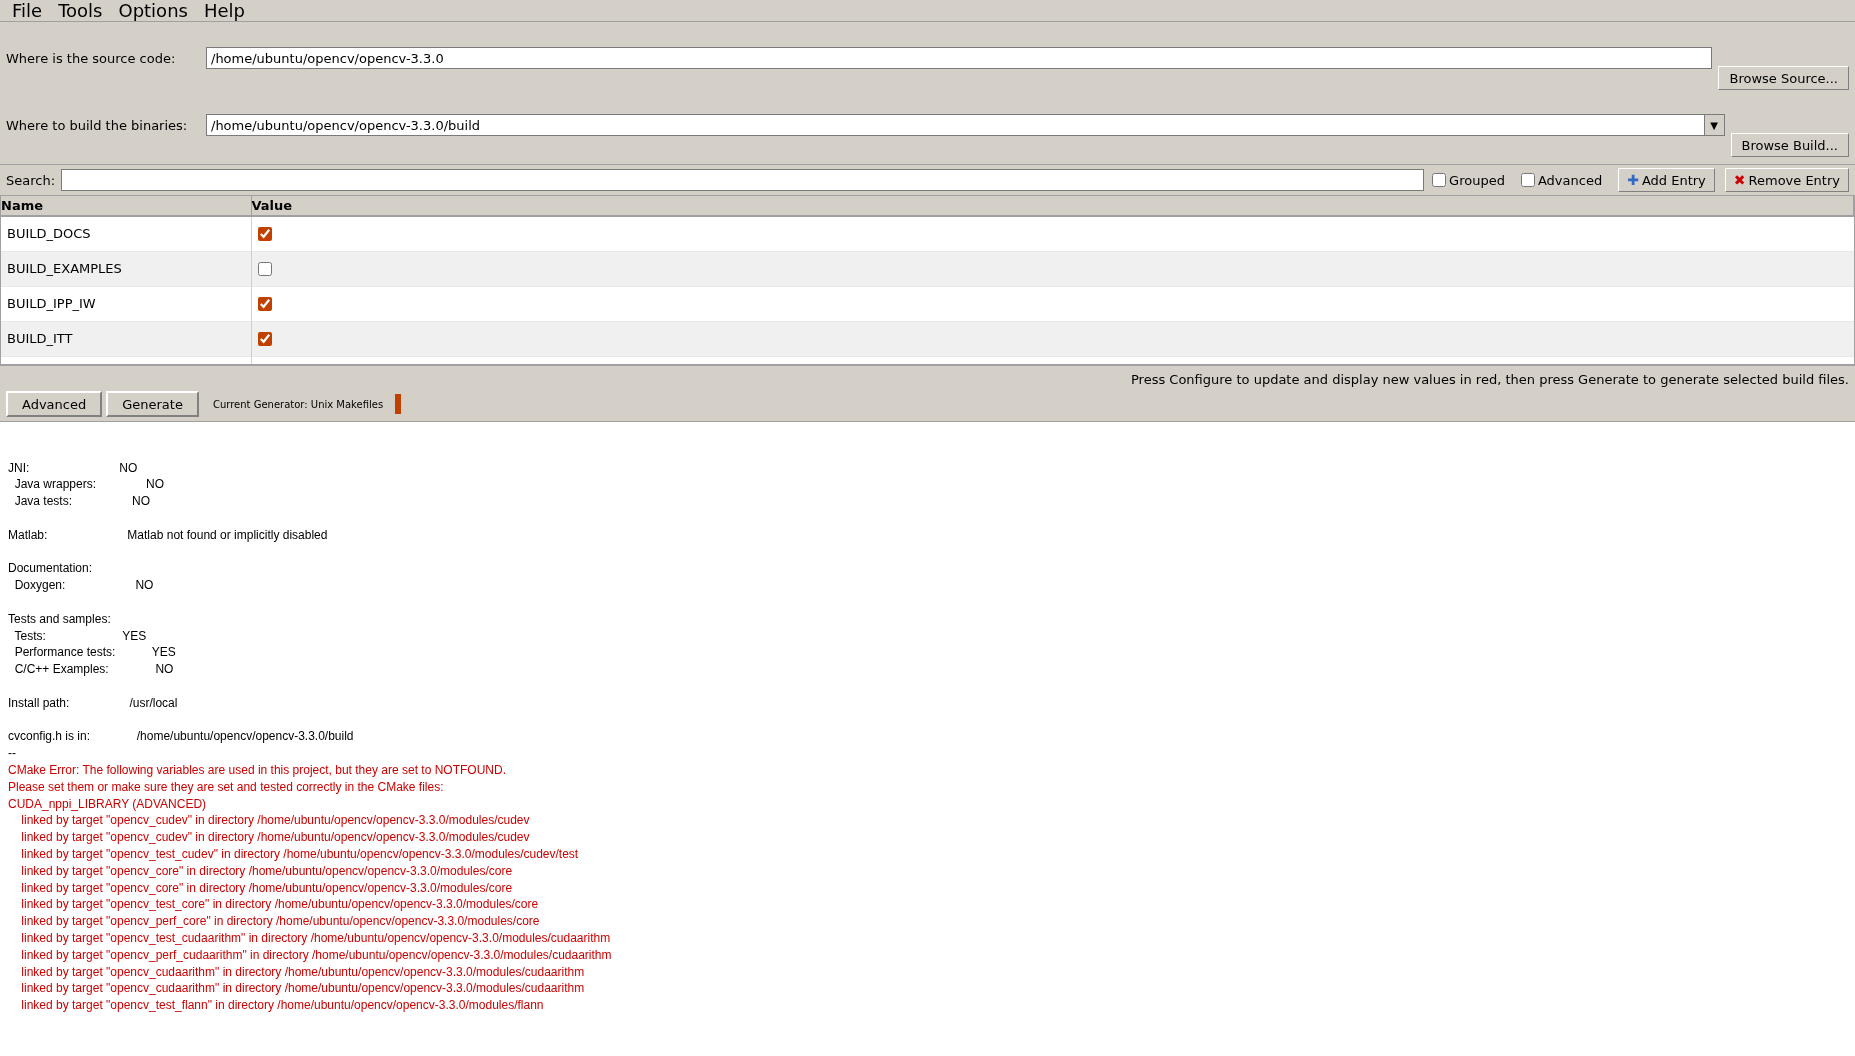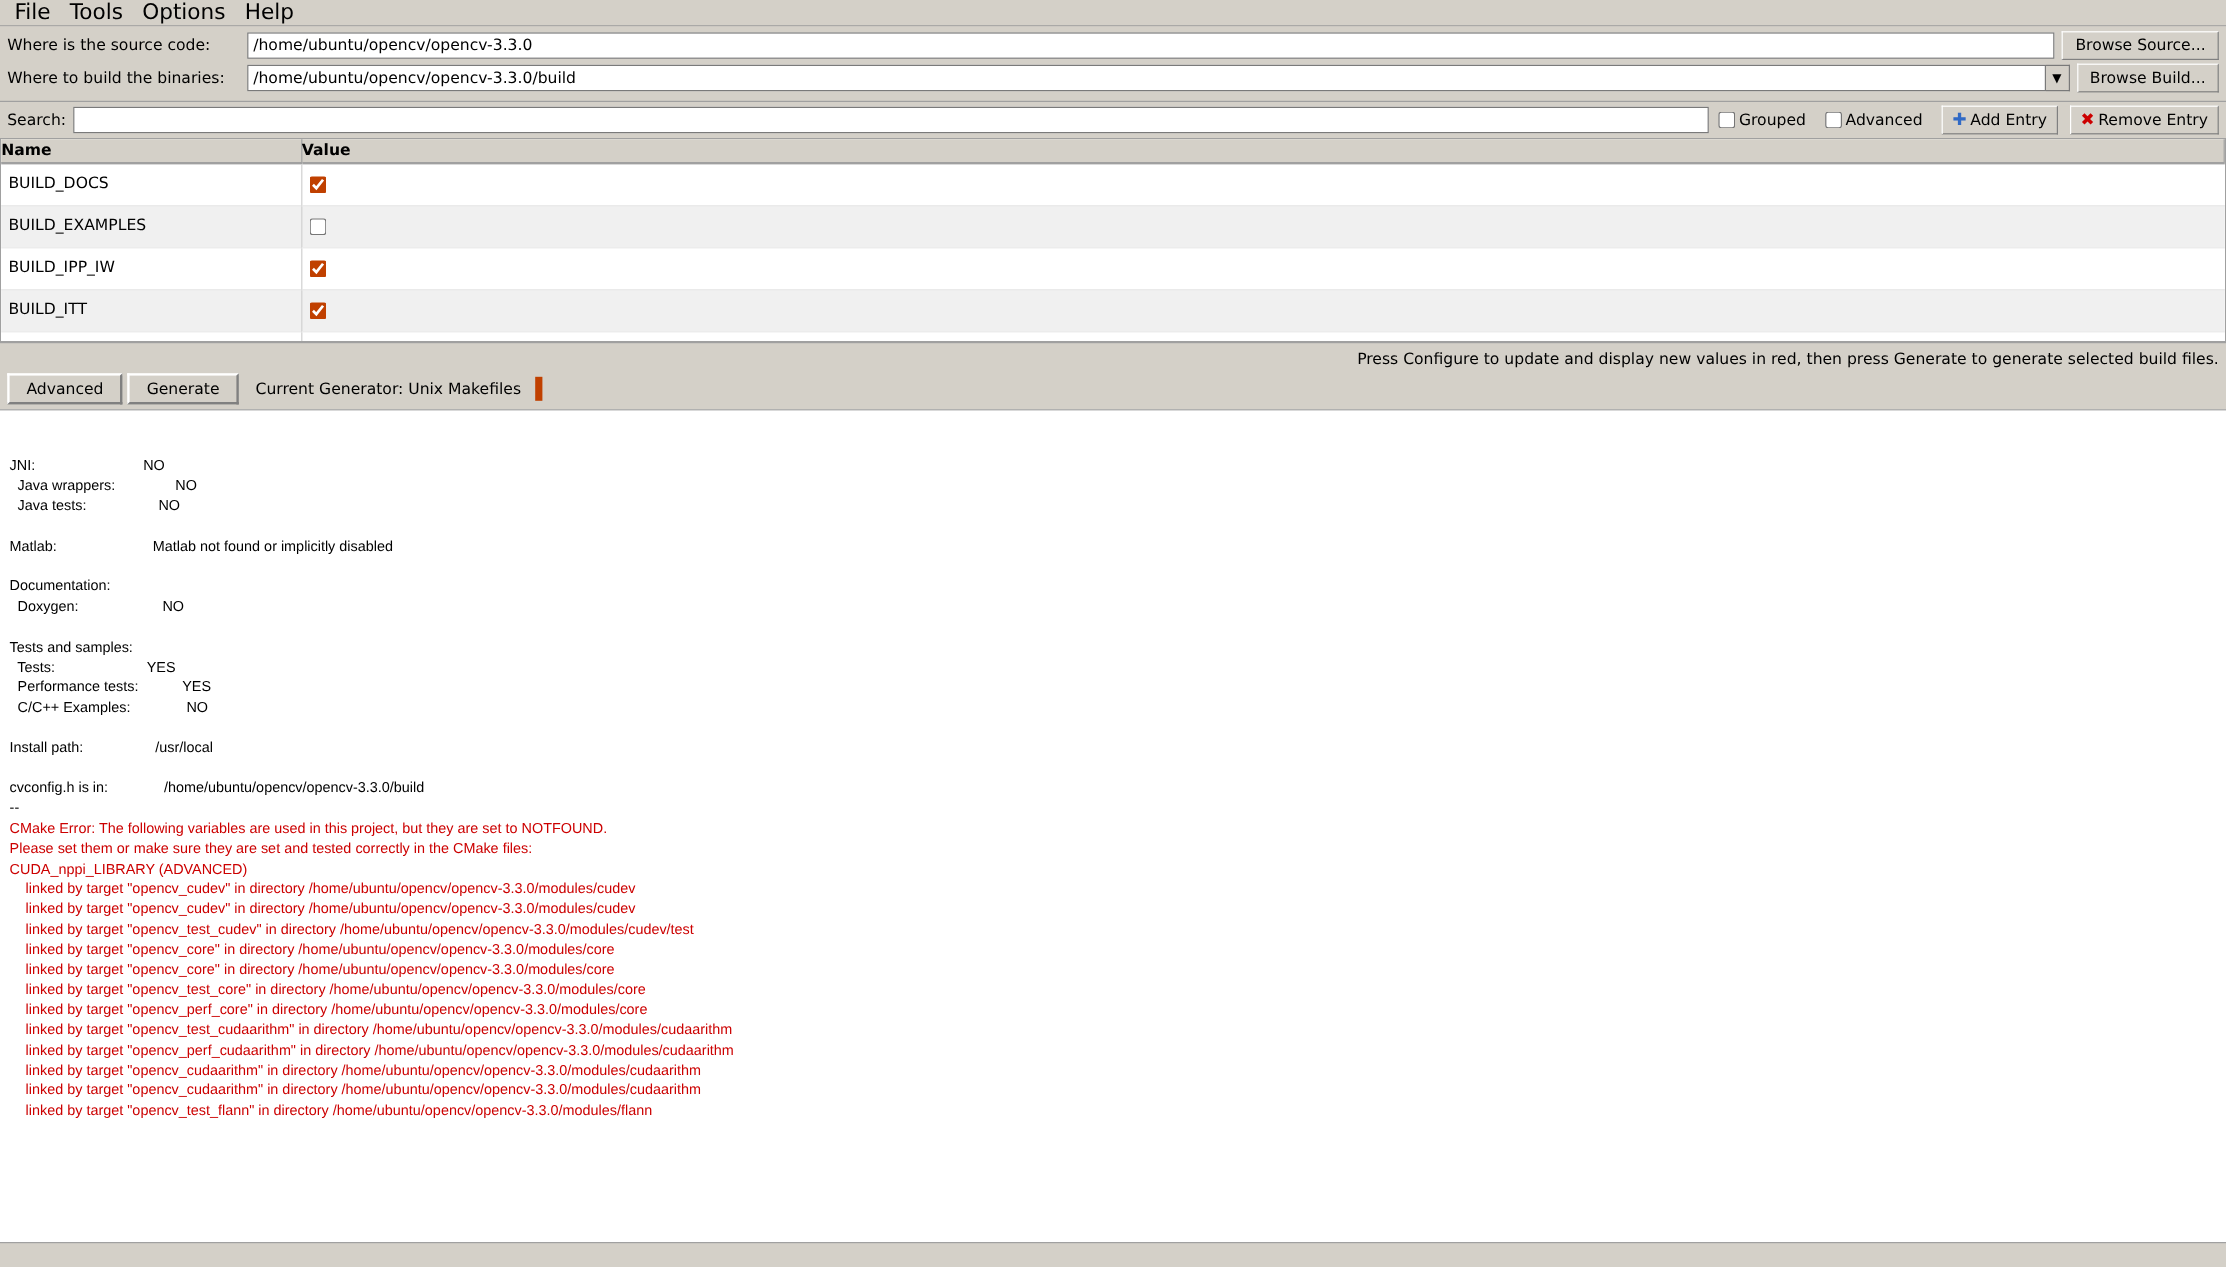--- a/index.html
+++ b/index.html
@@ -68,20 +68,21 @@
       padding: 2px 10px;
       height: 24px;
       background: #d4d0c8;
       border: 1px solid #808080;
       border-top-color: #fff;
       border-left-color: #fff;
       cursor: pointer;
       font-size: 13px;
       font-family: inherit;
       white-space: nowrap;
+      margin-top: 40px;
     }
 
     
     #search-bar {
       display: flex;
       align-items: center;
       padding: 3px 6px;
       background: #d4d0c8;
       border-top: 1px solid #a0a0a0;
     }
@@ -206,21 +207,21 @@
       border-top-color: #fff;
       border-left-color: #fff;
       border-bottom-color: #808080;
       border-right-color: #808080;
       cursor: pointer;
       font-size: 13px;
       font-family: inherit;
     }
     .generator-text {
       margin-left: 10px;
-      font-size: 13px;
+      font-size: 10px;
     }
     
     .progress-indicator {
       display: inline-block;
       width: 6px;
       height: 20px;
       background: #c04000;
       margin-left: 8px;
       vertical-align: middle;
     }

